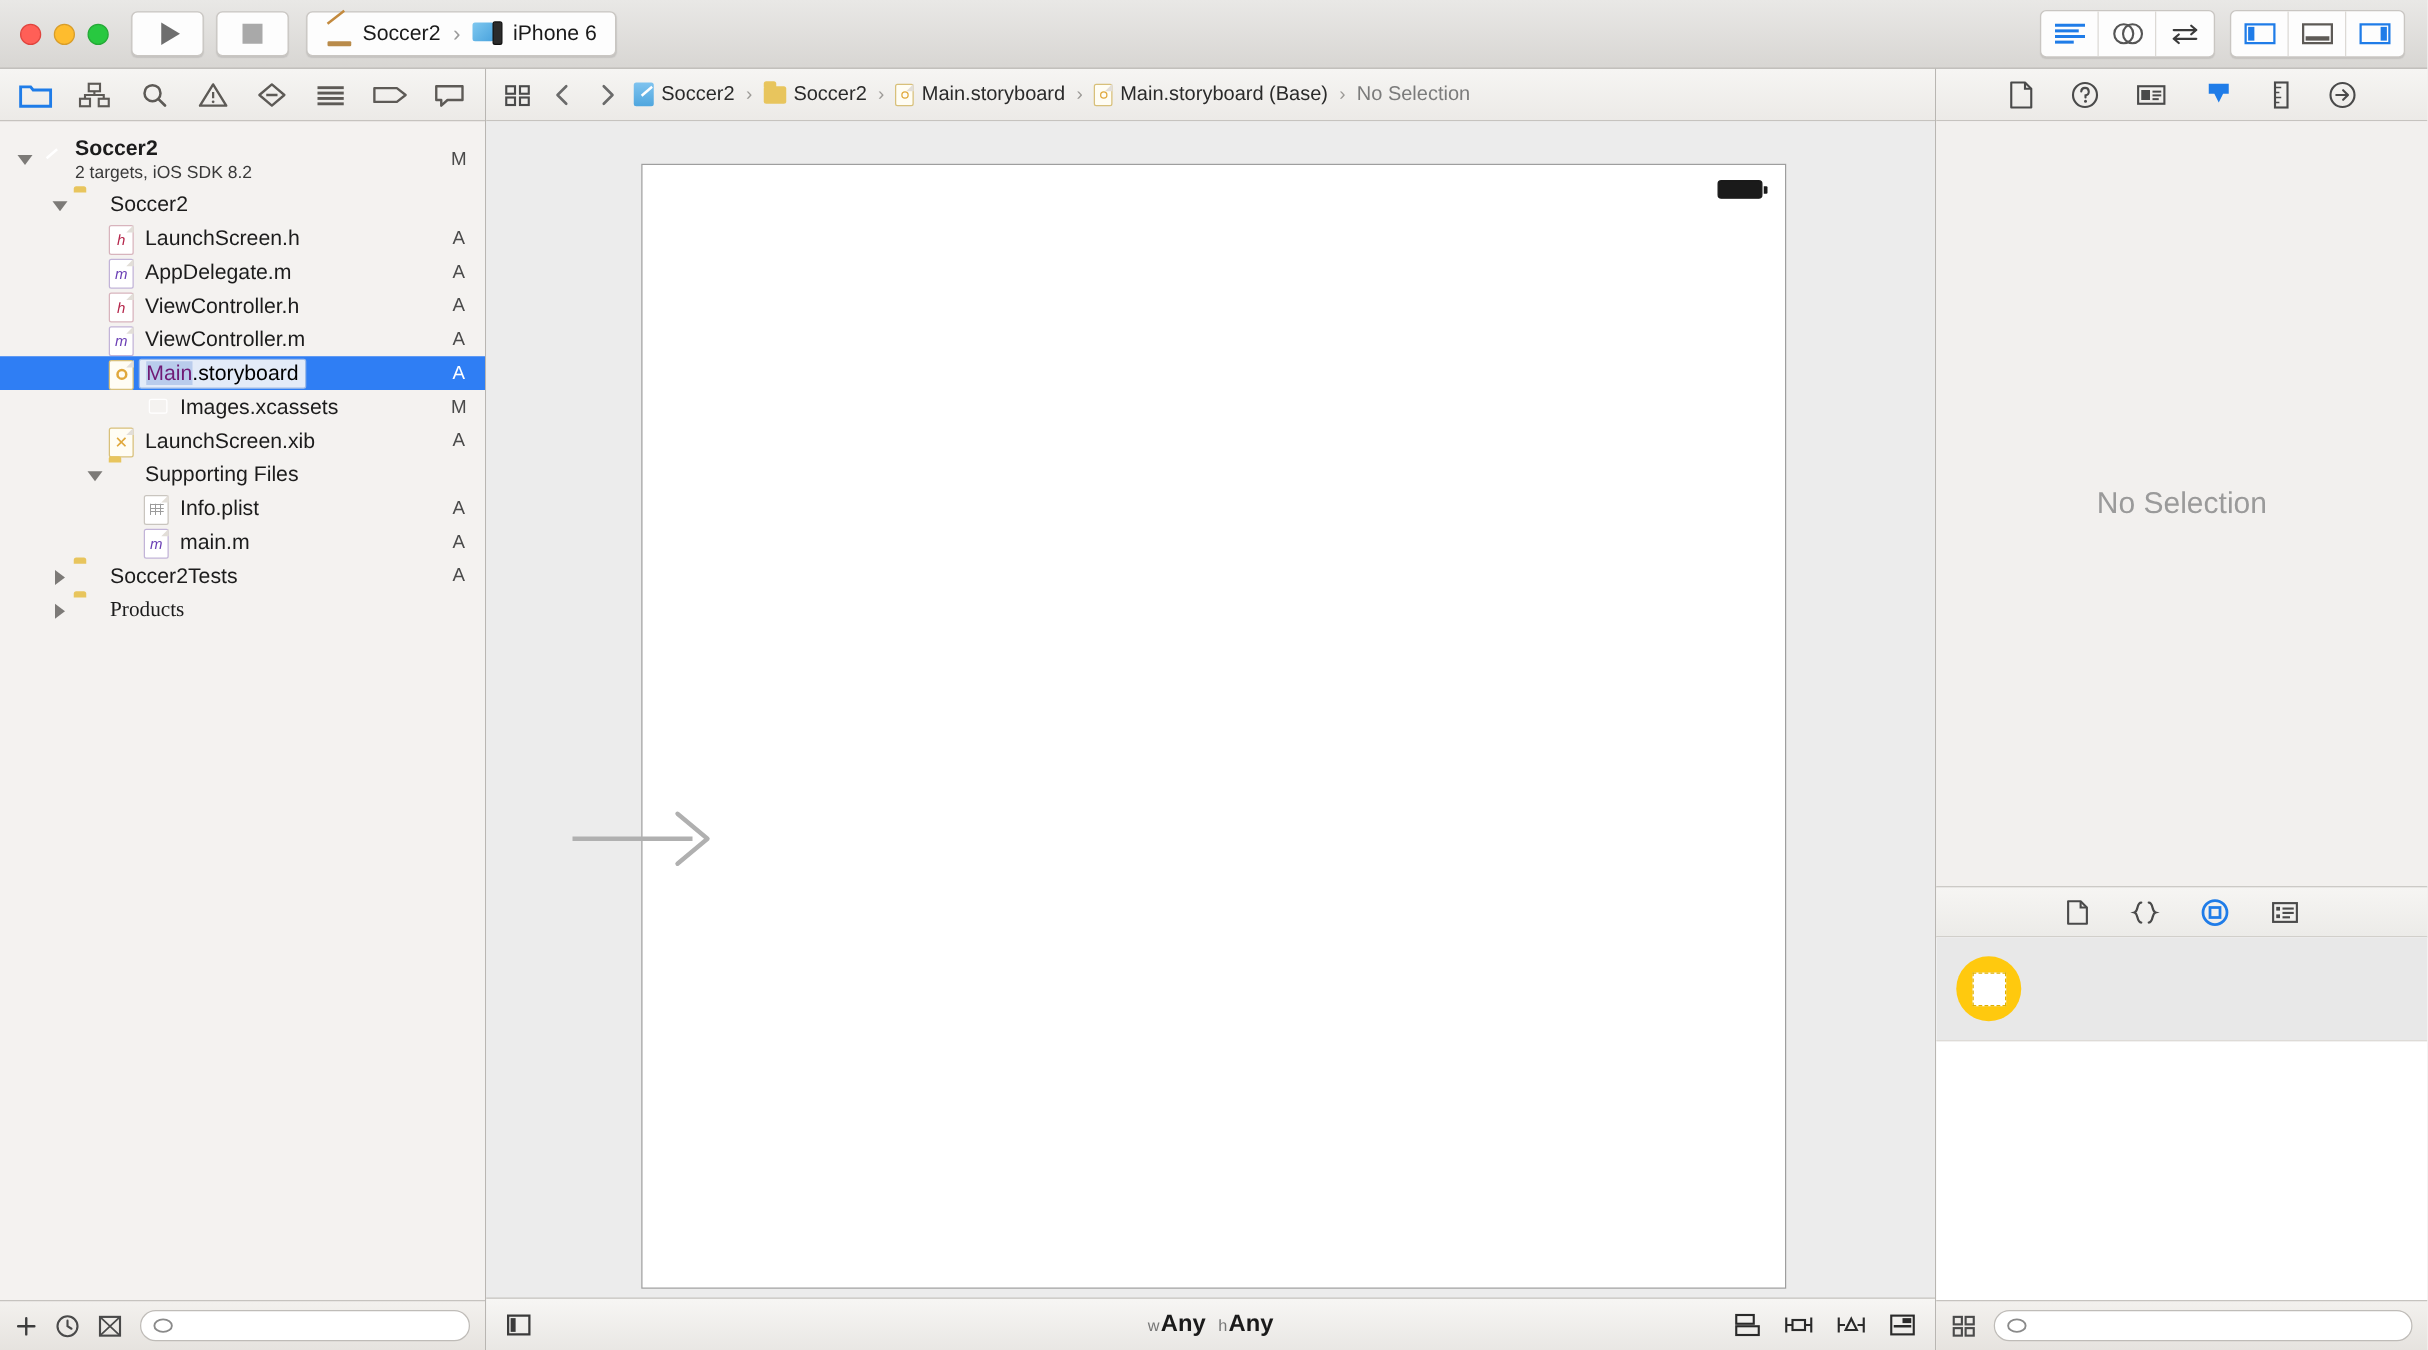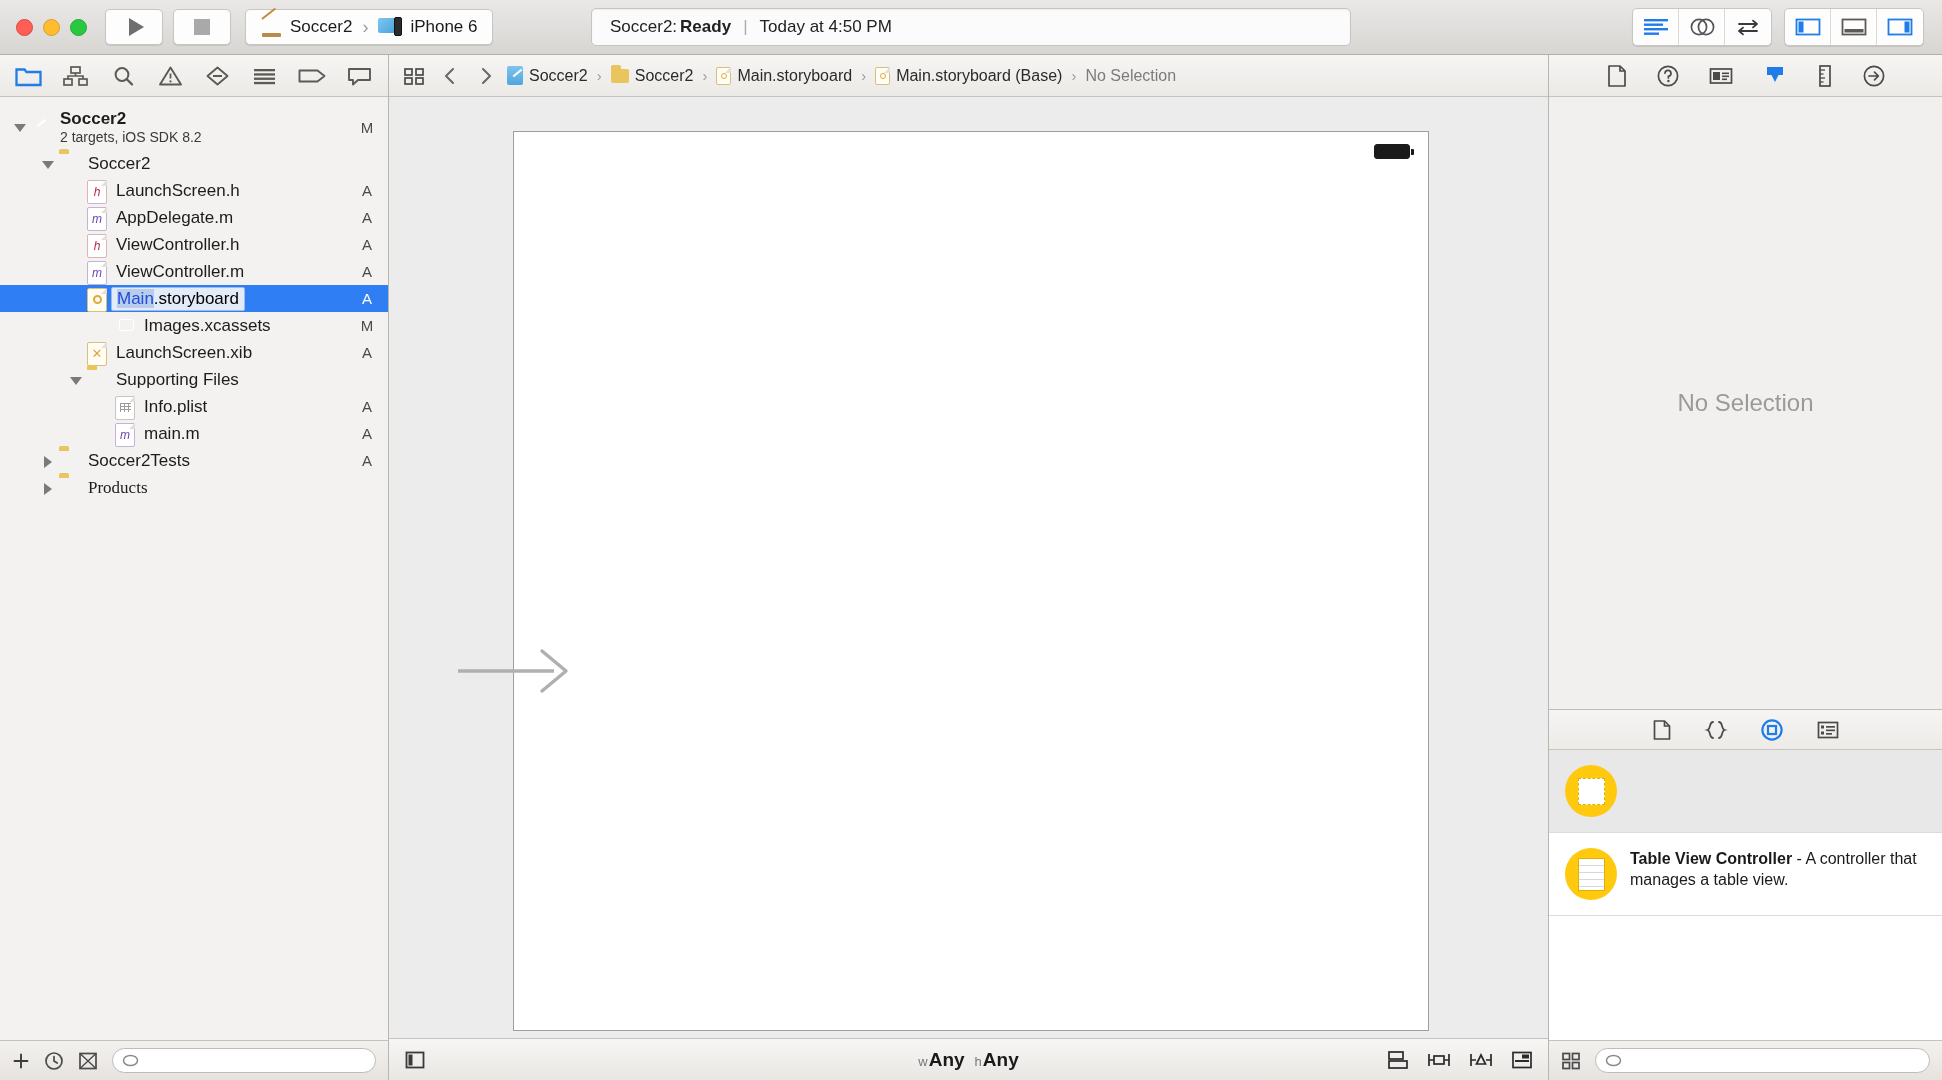--- a/index.html
+++ b/index.html
@@ -147,21 +147,21 @@
         border:1.5px solid #fff;border-radius:2px; }
   .projico { width:20px;height:24px;background:linear-gradient(#7fc3ef,#4fa6de);
         border-radius:2px;position:relative; }
   .projico:after{ content:"";position:absolute;left:5px;top:6px;width:11px;height:2px;
         background:#fff;transform:rotate(-40deg); }
 
   .rename-box {
     border:1px solid #9dbbe8; background:#e3ebf8; border-radius:2px;
     padding:1px 5px; margin-left:-5px; display:inline-block;
   }
-  .rename-box .hl { background:#b9ccec; color:#1d4ed8;margin-top:40px; }
+  .rename-box .hl { background:#b9ccec; color:#701a75;margin-top:40px; }
 
   .nav-bottom {
     height:40px;flex:0 0 40px;display:flex;align-items:center;gap:14px;
     padding:0 12px;background:linear-gradient(to bottom,#f3f1ee,#e6e3df);
     border-top:1px solid #c6c3bf;
   }
   .nav-filter {
     flex:1;height:25px;background:#fff;border:1px solid #bfbcb8;border-radius:13px;
     display:flex;align-items:center;padding:0 9px;gap:6px;
   }
@@ -261,26 +261,20 @@
       <span class="hammer-ic"></span>
       <span>Soccer2</span>
       <span class="sep">›</span>
       <span class="sim-ic">
         <span class="scr"></span>
           <span class="ph"></span>
       </span>
       <span>iPhone 6</span>
     </div>
 
-    <div class="status-bar">
-      <span>Soccer2:</span>
-      <b>Ready</b>
-      <span class="pipe">|</span>
-      <span>Today at 4:50 PM</span>
-    </div>
 
     <div class="tb-right">
       <div class="seg">
         <div>
           <svg width="26" height="20" viewBox="0 0 26 20">
             <g fill="#1f7ce8">
                 <rect x="1" y="2" width="24" height="2.4"></rect>
             <rect x="1" y="6.5" width="19" height="2.4"></rect>
                 <rect x="1" y="11" width="24" height="2.4"></rect>
             <rect x="1" y="15.5" width="15" height="2.4"></rect>
@@ -708,26 +702,20 @@
           </svg>
         </span>
       </div>
 
       <div class="lib-list">
           <div class="lib-item sel">
             <span class="lib-ic">
               <span class="vc-sq"></span>
             </span>
           </div>
-          <div class="lib-item">
-            <span class="lib-ic">
-              <span class="tv"></span>
-            </span>
-            <span class="lib-txt"><b>Table View Controller</b><span> - A controller that manages a table view.</span></span>
-          </div>
         </div>
 
       <div class="lib-bottom">
         <span>
           <svg width="20" height="20" viewBox="0 0 20 20">
             <g fill="none" stroke="#4a4a4a" stroke-width="1.7">
               <rect x="2" y="2.5" width="6.5" height="6"></rect>
                 <rect x="11.5" y="2.5" width="6.5" height="6"></rect>
               <rect x="2" y="11.5" width="6.5" height="6"></rect>
                 <rect x="11.5" y="11.5" width="6.5" height="6"></rect>

